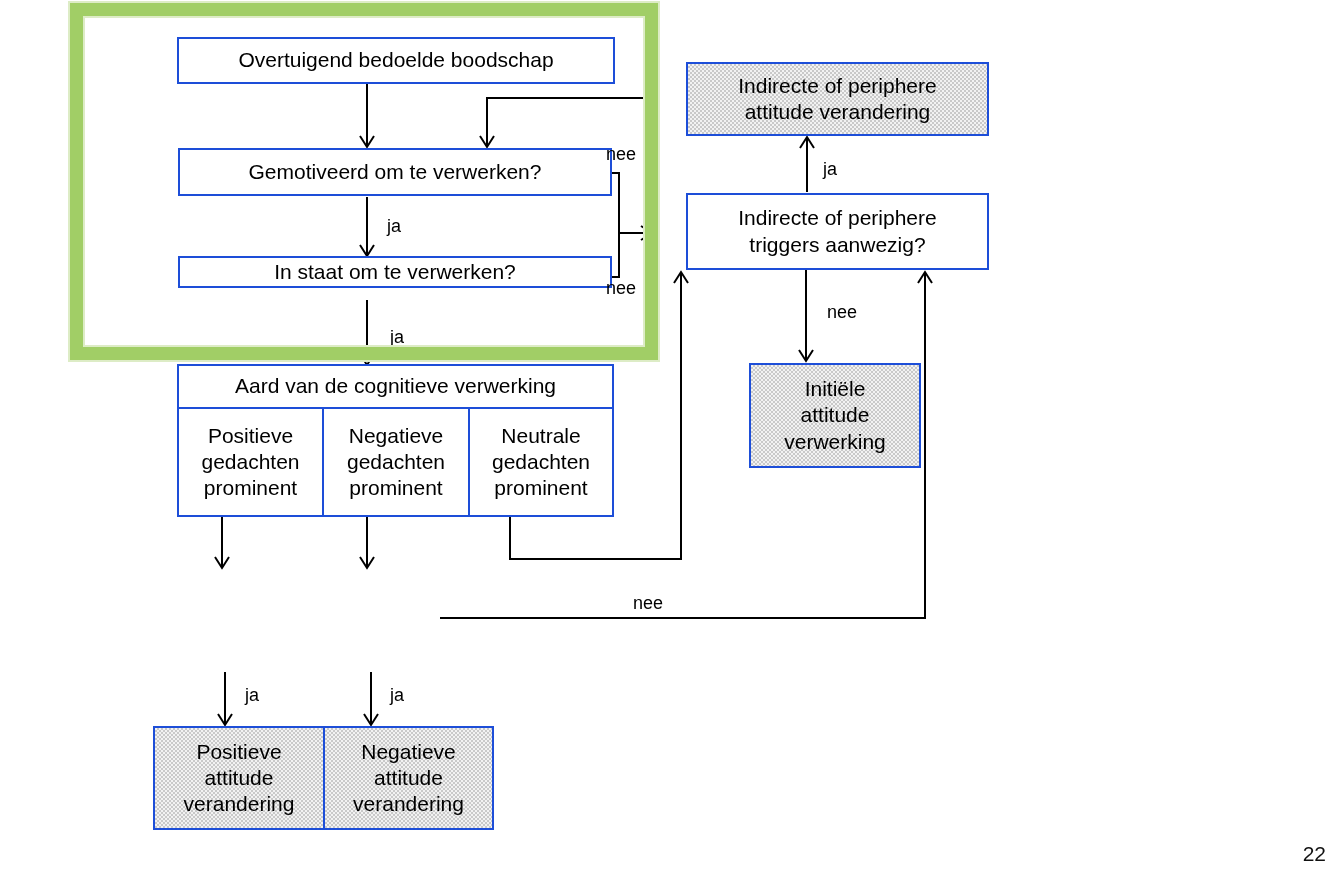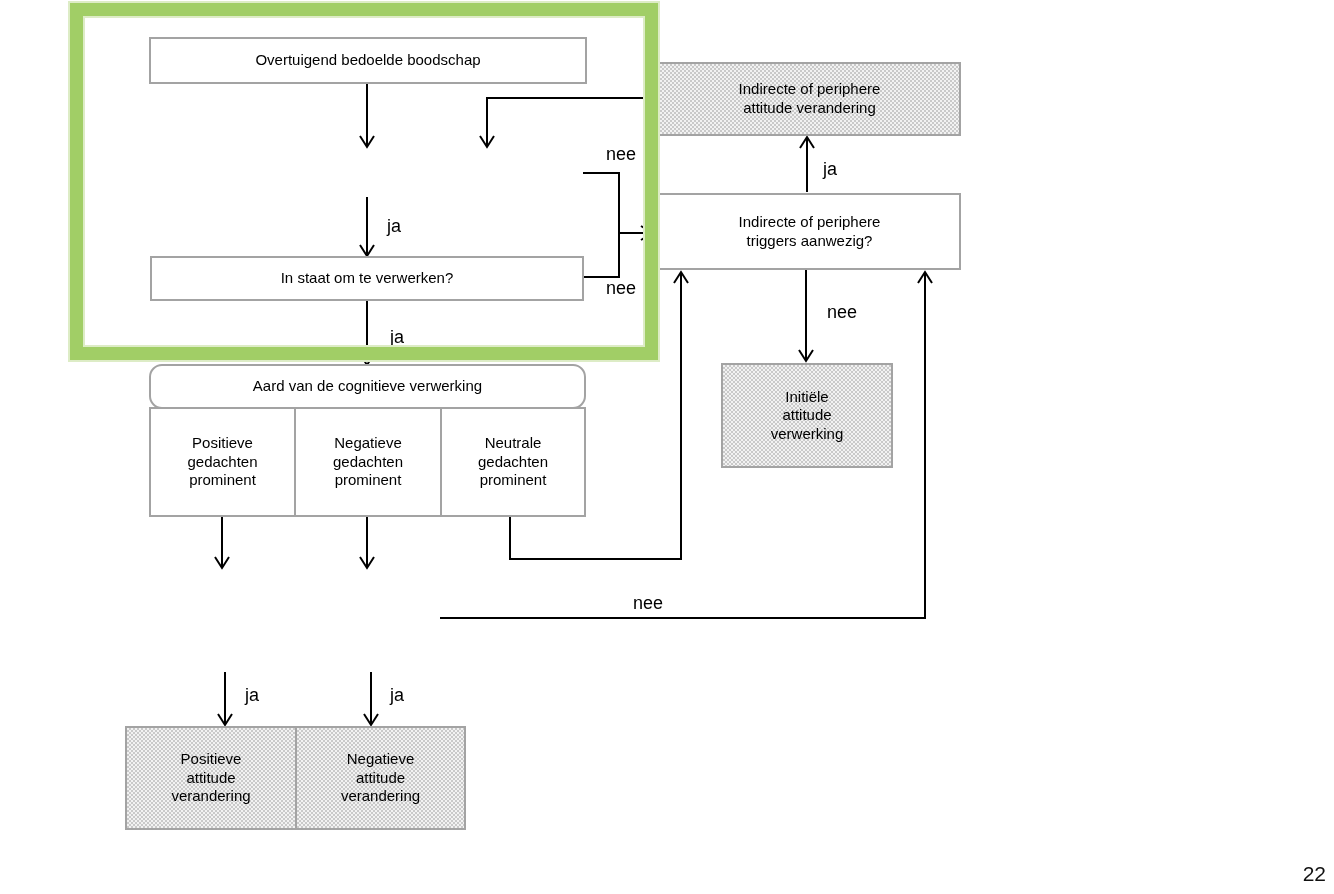--- a/index.html
+++ b/index.html
@@ -13,31 +13,32 @@
     font-family: "Liberation Sans", sans-serif;
   }
   #connectors {
     position: absolute;
     left: 0; top: 0;
     z-index: 1;
   }
   .node {
     position: absolute;
     box-sizing: border-box;
-    border: 2px solid #a3a3a3;
+    border: 2px solid #1d4ed8;
     background: #ffffff;
     display: flex;
     align-items: center;
     justify-content: center;
     text-align: center;
-    font-size: 15px;
+    font-size: 21px;
     line-height: 1.24;
     color: #000000;
     white-space: pre-line;
     z-index: 2;
+    margin-left: 28px;
   }
   .shaded {
     background-color: #f2f2f2;
     background-image: conic-gradient(#c9c9c9 25%, transparent 0 50%, #c9c9c9 0 75%, transparent 0);
     background-size: 4px 4px;
   }
   .elabel {
     position: absolute;
     font-size: 18px;
     line-height: 1;
@@ -58,21 +59,20 @@
   }
   #page-number {
     position: absolute;
     left: 1284px;
     top: 842px;
     width: 42px;
     text-align: right;
     font-size: 21px;
     color: #111111;
     z-index: 3;
-    margin-top: 20px;
   }
 </style>
 </head>
 <body>
 
 <div id="slide">
 
   <svg id="connectors" width="1334" height="894" viewBox="0 0 1334 894">
     <path d="M367,83 V146
              M658,98 H487 V146
@@ -98,24 +98,25 @@
              M674,283 L681,272 L688,283
              M918,283 L925,272 L932,283
              M218,714 L225,725 L232,714
              M364,714 L371,725 L378,714
              M800,148 L807,137 L814,148
              M799,350 L806,361 L813,350" fill="none" stroke="#000000" stroke-width="2" stroke-linejoin="miter"></path>
   </svg>
 
   <div class="node" style="left:149px; top:37px; width:438px; height:47px;">Overtuigend bedoelde boodschap</div>
 
+  <div class="node" style="left:150px; top:148px; width:434px; height:48px;">Gemotiveerd om te verwerken?</div>
 
-  <div class="node" style="left:150px; top:256px; width:434px; height:45px;">In staat om te verwerken?</div>
+  <div class="node" style="left:150px; top:256px; width:434px; height:32px;">In staat om te verwerken?</div>
 
-  <div class="node" style="left:149px; top:364px; width:437px; height:45px;border-radius:13px;">Aard van de cognitieve verwerking</div>
+  <div class="node" style="left:149px; top:364px; width:437px; height:45px;">Aard van de cognitieve verwerking</div>
 
   <div class="node" style="left:149px; top:407px; width:147px; height:110px;">Positieve
 gedachten
 prominent</div>
 
   <div class="node" style="left:294px; top:407px; width:148px; height:110px;">Negatieve
 gedachten
 prominent</div>
 
   <div class="node" style="left:440px; top:407px; width:146px; height:110px;">Neutrale

